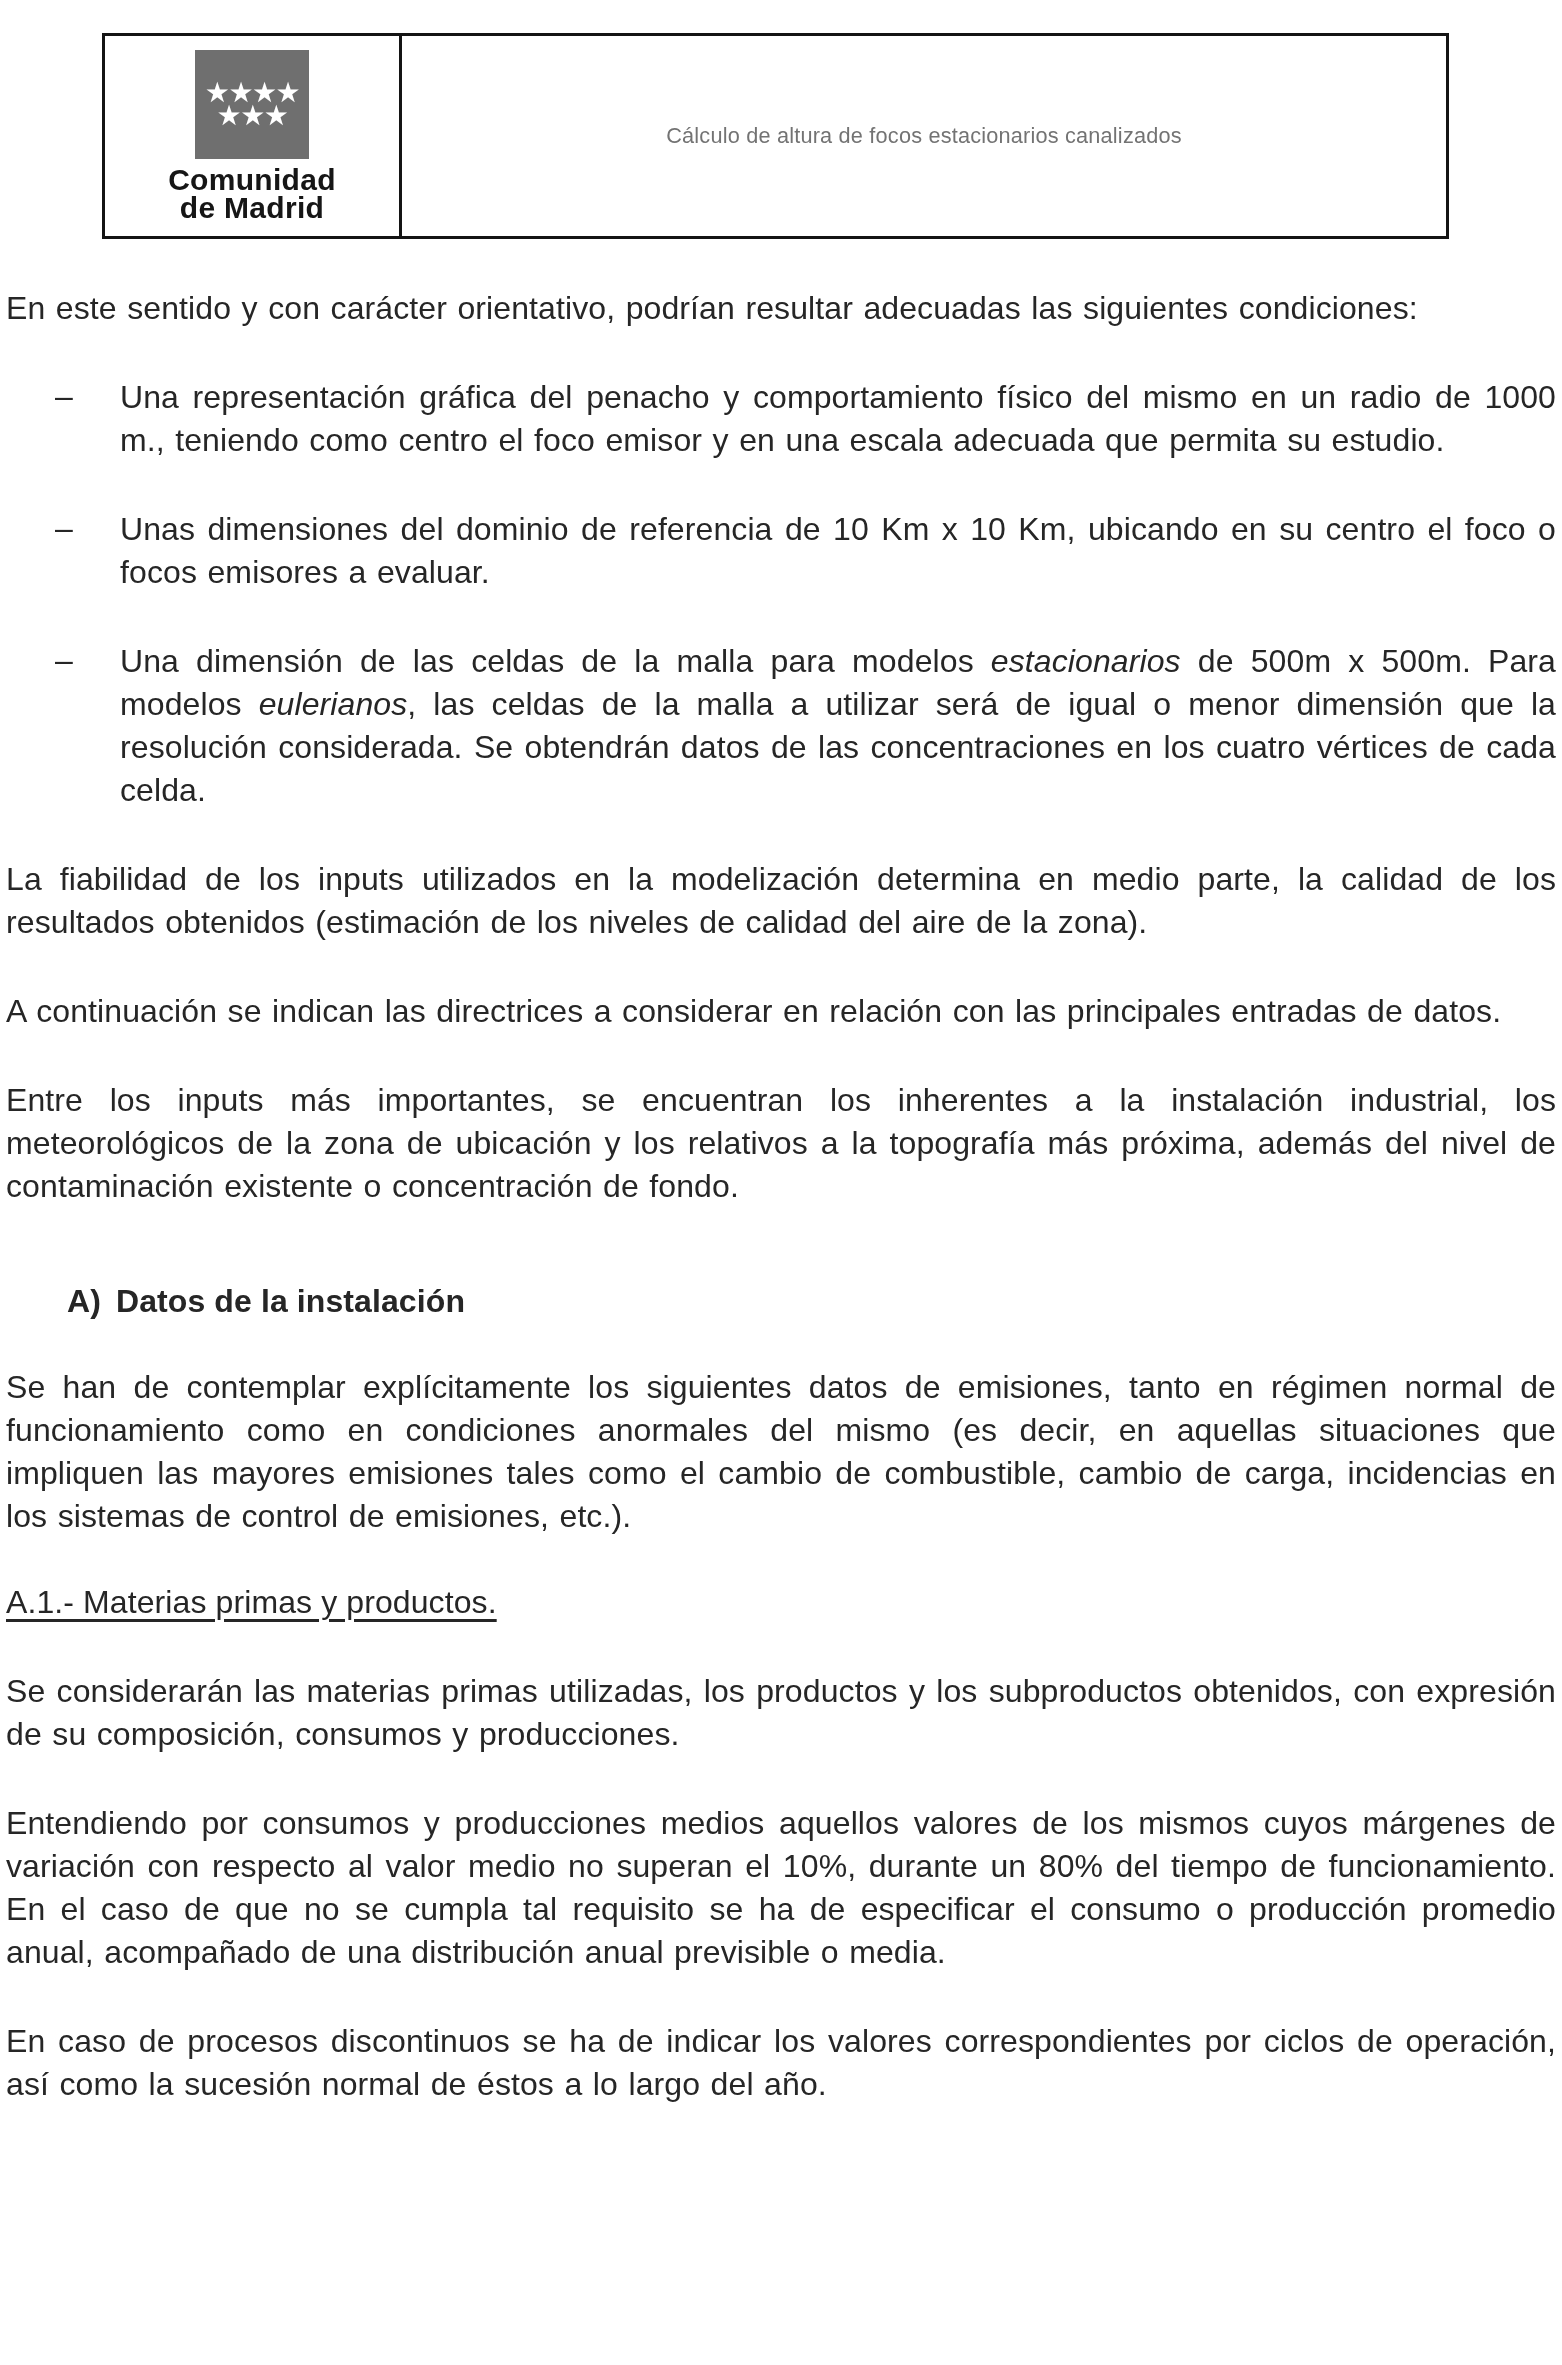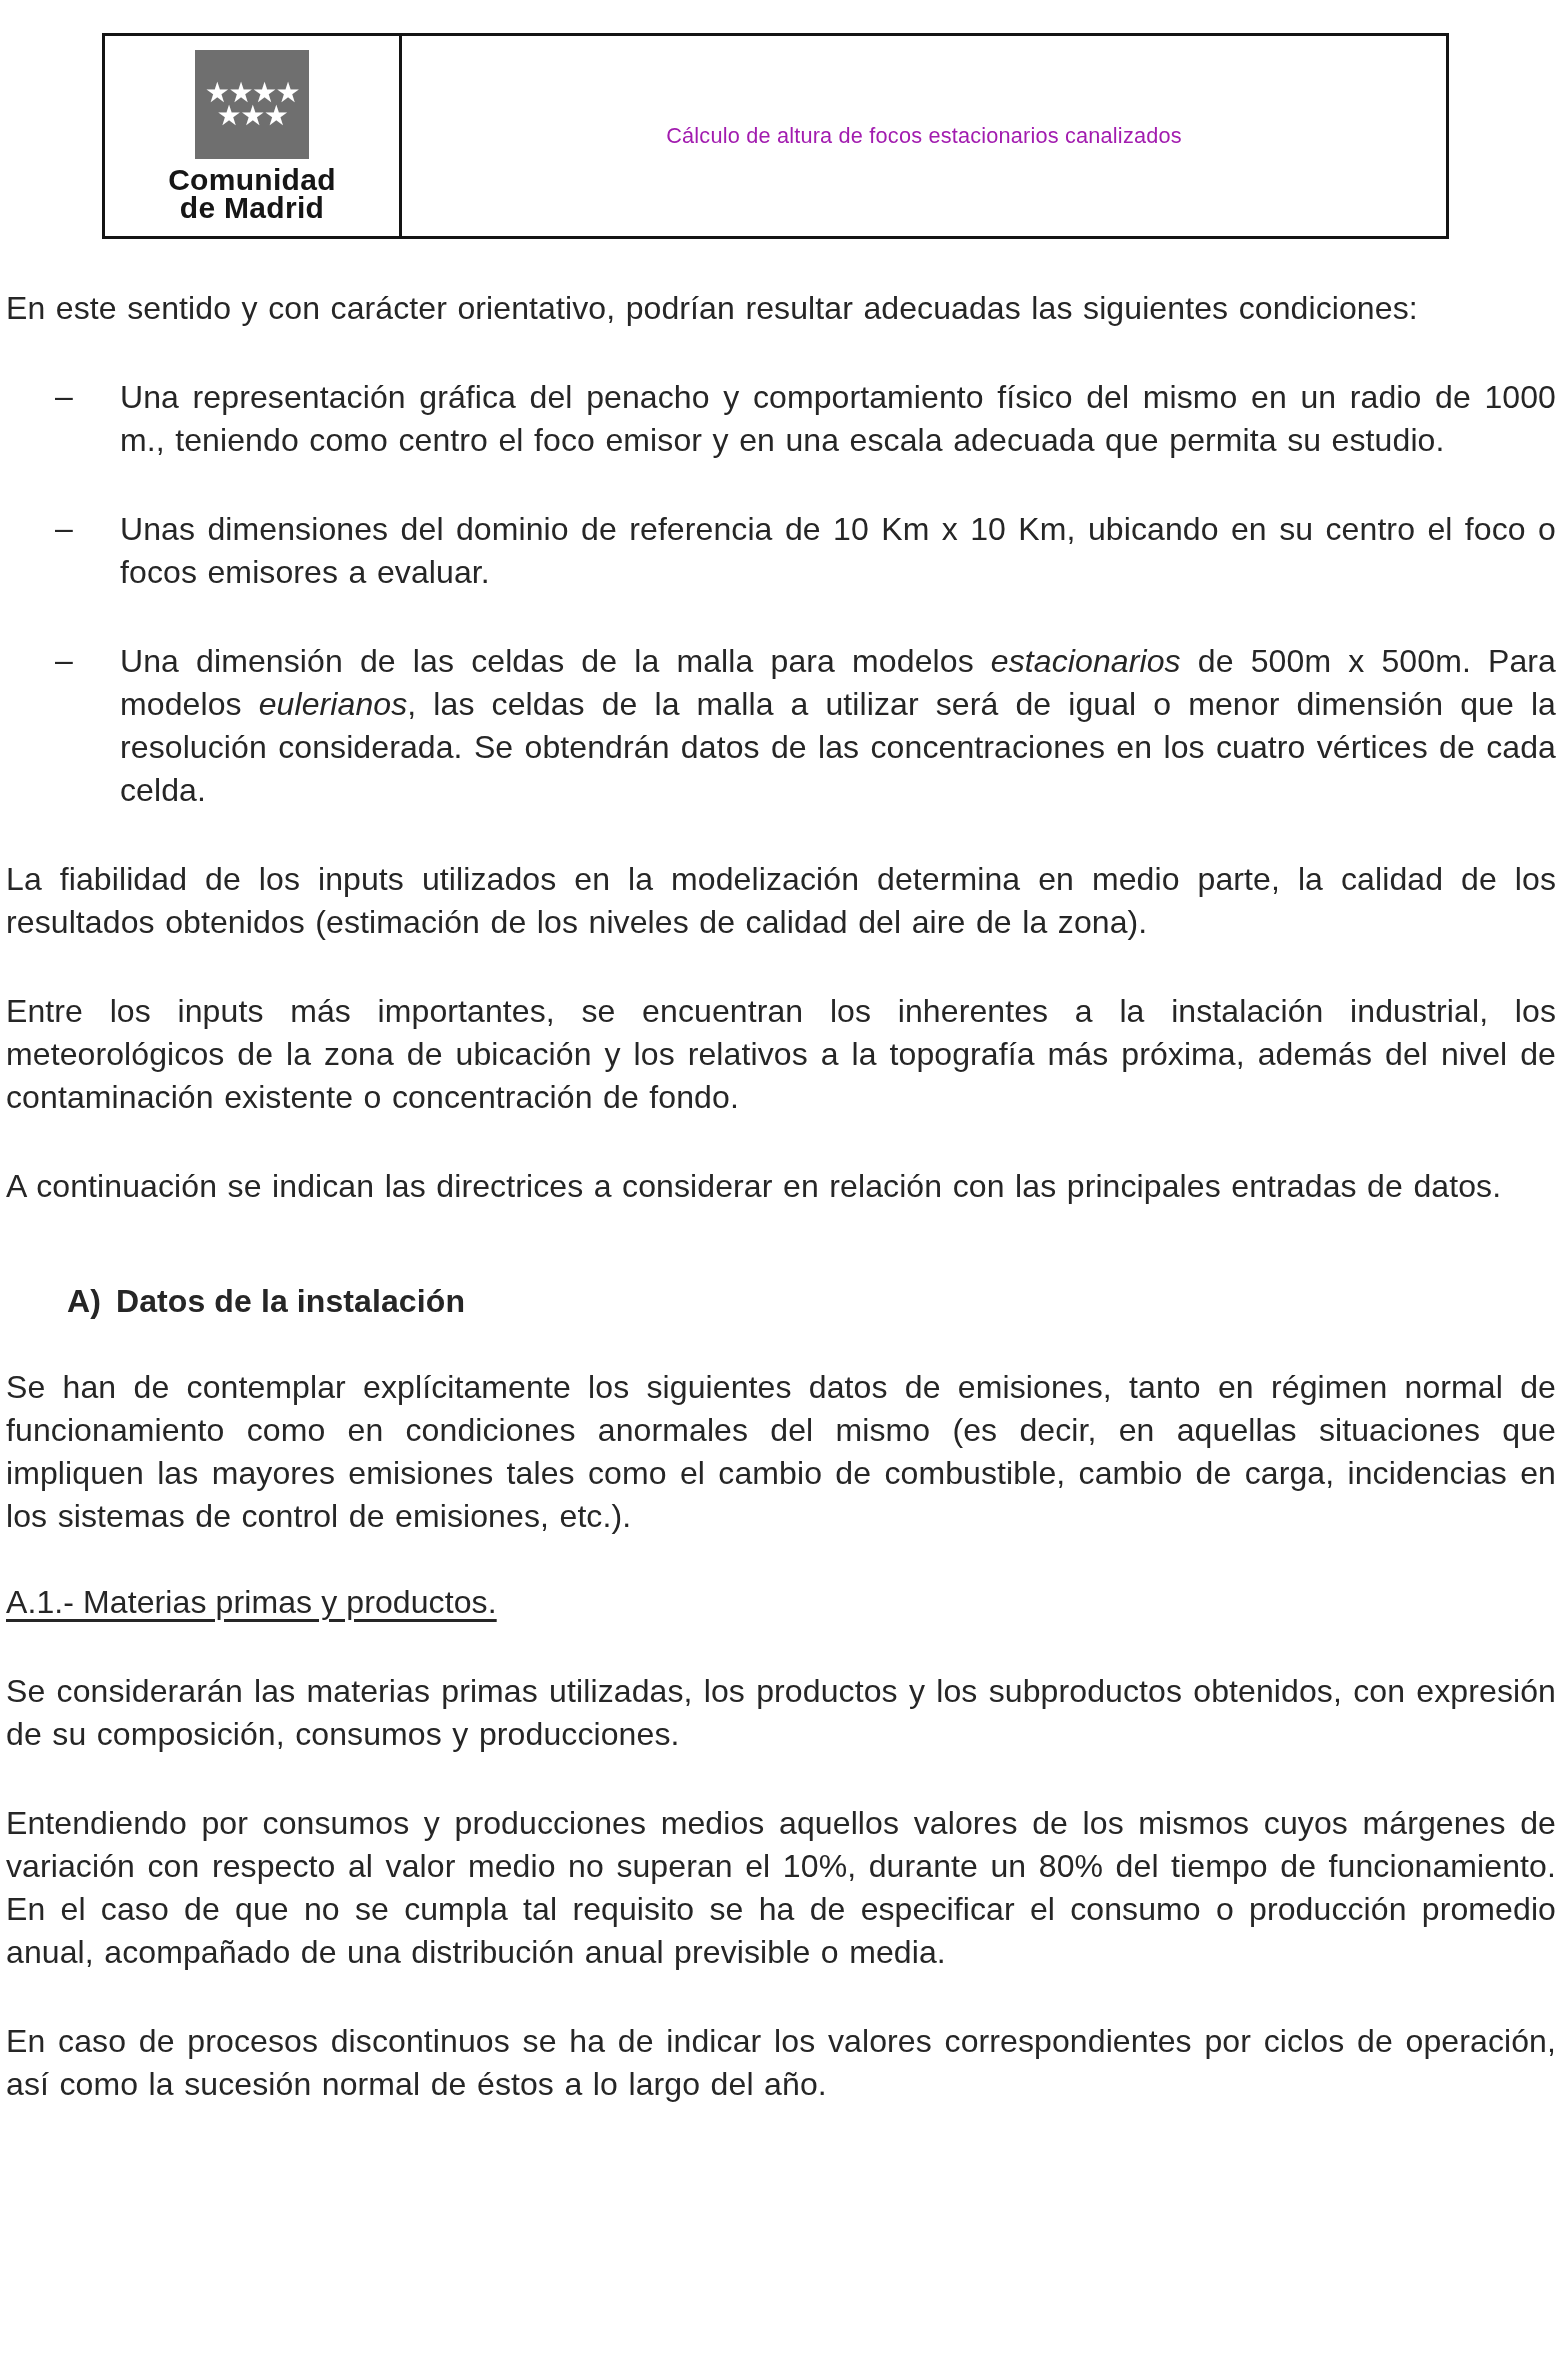--- a/index.html
+++ b/index.html
@@ -23,21 +23,21 @@
     display:flex; flex-direction:column; align-items:center; justify-content:center;
     margin-bottom:7.5px;
   }
   .star-row { display:flex; color:#ffffff; font-size:28px; line-height:28px; letter-spacing:-1.5px; }
   .star-row.bottom { margin-top:-4.5px; }
   .org-name {
     font-weight:700; font-size:30px; line-height:28px; text-align:center;
     color:#161616; letter-spacing:0.3px;
   }
   .title-cell { flex:1; display:flex; align-items:center; justify-content:center; }
-  .doc-title { font-size:21.7px; color:#a21caf; letter-spacing:0.2px; }
+  .doc-title { font-size:21.7px; color:#737373; letter-spacing:0.2px; }
 
   
   .content { padding:0 6px; }
   .para {
     font-size:32px; line-height:43px; text-align:justify;
     letter-spacing:0.1px; word-spacing:1.5px; margin-top:46px;
   }
   .intro { margin-top:48px; }
 
   .bullet-list { list-style:none; margin-top:3px; }
@@ -103,22 +103,22 @@
         <span>Unas dimensiones del dominio de referencia de 10 Km x 10 Km, ubicando en su centro el foco o focos emisores a evaluar.</span>
       </li>
       <li class="bullet">
         <span class="marker">–</span>
         <span>Una dimensión de las celdas de la malla para modelos </span><span class="it">estacionarios</span><span> de 500m x 500m. Para modelos </span><span class="it">eulerianos</span><span>, las celdas de la malla a utilizar será de igual o menor dimensión que la resolución considerada. Se obtendrán datos de las concentraciones en los cuatro vértices de cada celda.</span>
       </li>
     </ul>
 
 
     <p class="para">La fiabilidad de los inputs utilizados en la modelización determina en medio parte, la calidad de los resultados obtenidos (estimación de los niveles de calidad del aire de la zona).</p>
+    <p class="para">A continuación se indican las directrices a considerar en relación con las principales entradas de datos.</p>
     <p class="para">Entre los inputs más importantes, se encuentran los inherentes a la instalación industrial, los meteorológicos de la zona de ubicación y los relativos a la topografía más próxima, además del nivel de contaminación existente o concentración de fondo.</p>
-    <p class="para">A continuación se indican las directrices a considerar en relación con las principales entradas de datos.</p>
 
     <h3 class="h-sub">
       <span class="h-prefix">A)</span><span>Datos de la instalación</span>
     </h3>
 
     <p class="para">Se han de contemplar explícitamente los siguientes datos de emisiones, tanto en régimen normal de funcionamiento como en condiciones anormales del mismo (es decir, en aquellas situaciones que impliquen las mayores emisiones tales como el cambio de combustible, cambio de carga, incidencias en los sistemas de control de emisiones, etc.).</p>
 
     <div class="h-underline-wrap">
       <h4 class="h-underline">A.1.- Materias primas y productos.</h4>
     </div>

